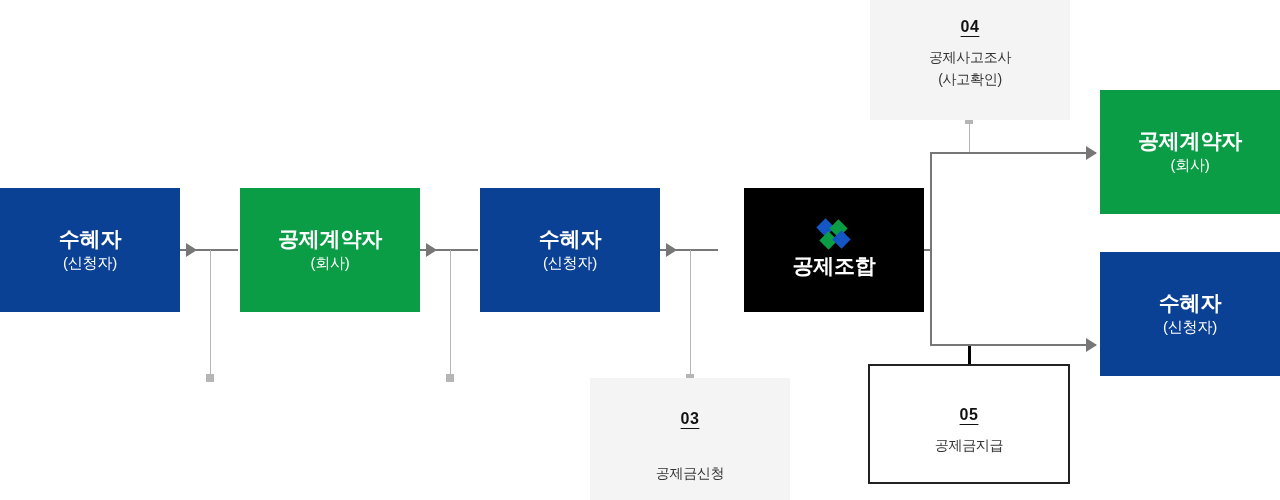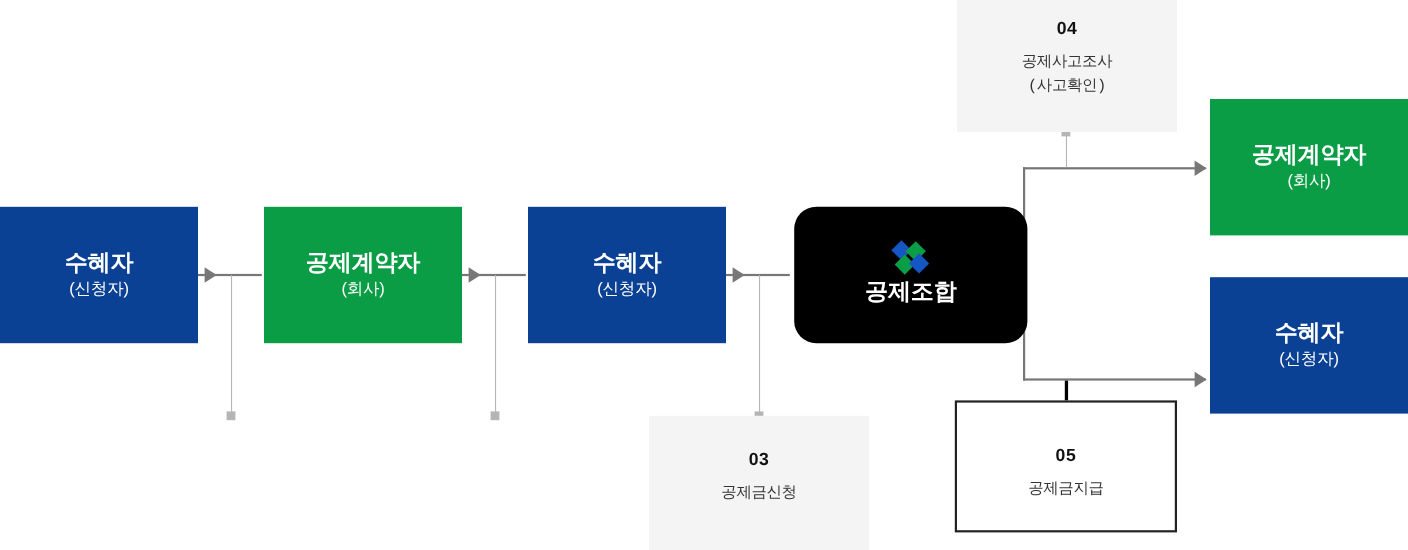--- a/index.html
+++ b/index.html
@@ -74,30 +74,30 @@
     text-align: center;
   }
   .step.outlined {
     background: #ffffff;
     border: 2px solid #222222;
   }
   .step .s-num {
     font-size: 16px;
     font-weight: bold;
     color: #111111;
+    text-decoration: underline;
     text-underline-offset: 4px;
     letter-spacing: 0.5px;
   }
   .step .s-text {
     font-size: 14px;
     color: #333333;
     line-height: 1.55;
     letter-spacing: -0.3px;
     white-space: pre-line;
-    font-family: Liberation Mono, monospace;
   }
 
   
   .hline {
     position: absolute;
     background: #777777;
     height: 2px;
   }
   .vline {
     position: absolute;
@@ -181,21 +181,21 @@
   <div class="actor green" style="left:240px; top:188px; width:180px; height:124px;">
     <div class="a-title">공제계약자</div>
     <div class="a-sub">(회사)</div>
   </div>
 
   <div class="actor blue" style="left:480px; top:188px; width:180px; height:124px;">
     <div class="a-title">수혜자</div>
     <div class="a-sub">(신청자)</div>
   </div>
 
-  <div class="actor black" style="left:722px; top:188px; width:212px; height:124px;border-radius:20px;">
+  <div class="actor black" style="left:744px; top:188px; width:180px; height:124px;">
     <div class="logo-wrap">
       <div class="dm tl"></div>
       <div class="dm tr"></div>
       <div class="dm bl"></div>
       <div class="dm br"></div>
     </div>
     <div class="a-title">공제조합</div>
   </div>
 
   <div class="actor green" style="left:1100px; top:90px; width:180px; height:124px;">
@@ -203,21 +203,21 @@
     <div class="a-sub">(회사)</div>
   </div>
 
   <div class="actor blue" style="left:1100px; top:252px; width:180px; height:124px;">
     <div class="a-title">수혜자</div>
     <div class="a-sub">(신청자)</div>
   </div>
 
 
 
-  <div class="step" style="left:590px; top:378px; width:200px; height:122px; padding-top:32px;">
+  <div class="step" style="left:590px; top:378px; width:200px; height:122px; padding-top:32px;gap:24px;">
     <div class="s-num">03</div>
     <div class="s-text" style="margin-top:11px;">공제금신청</div>
   </div>
 
   <div class="step" style="left:870px; top:-2px; width:200px; height:122px; padding-top:20px;">
     <div class="s-num">04</div>
     <div class="s-text" style="margin-top:11px;">공제사고조사
 (사고확인)</div>
   </div>
 

